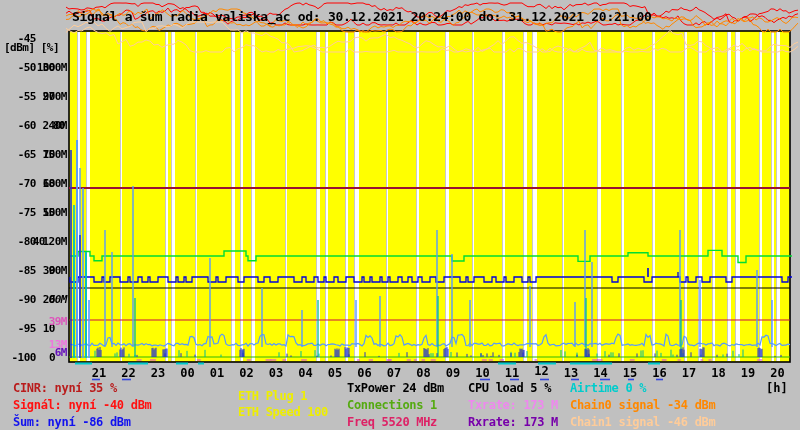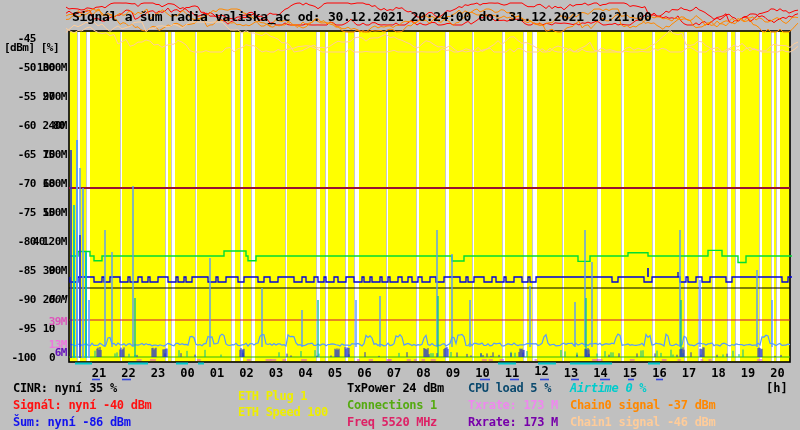--- a/index.html
+++ b/index.html
@@ -400,30 +400,30 @@
       <div class="txt hourlbl" style="left: 560px; top: 366px;">13</div>
       <div class="txt hourlbl" style="left: 589.5px; top: 366px;">14</div>
       <div class="txt hourlbl" style="left: 619px; top: 366px;">15</div>
       <div class="txt hourlbl" style="left: 648.5px; top: 366px;">16</div>
       <div class="txt hourlbl" style="left: 678px; top: 366px;">17</div>
       <div class="txt hourlbl" style="left: 707.5px; top: 366px;">18</div>
       <div class="txt hourlbl" style="left: 737px; top: 366px;">19</div>
       <div class="txt hourlbl" style="left: 766.5px; top: 366px;">20</div>
     </div>
   <div id="legend">
-      <div class="txt leg" style="left: 13px; top: 381px; color: #000000;">CINR: nyní 35 %</div>
+      <div class="txt leg" style="left: 13px; top: 381px; color: #b91c1c;">CINR: nyní 35 %</div>
       <div class="txt leg" style="left: 13px; top: 398px; color: rgb(255, 17, 17);">Signál: nyní -40 dBm</div>
       <div class="txt leg" style="left: 13px; top: 415px; color: rgb(17, 17, 238);">Šum: nyní -86 dBm</div>
       <div class="txt leg" style="left: 238px; top: 389px; color: rgb(238, 238, 0);">ETH Plug 1</div>
       <div class="txt leg" style="left: 238px; top: 405px; color: rgb(238, 238, 0);">ETH Speed 100</div>
       <div class="txt leg" style="left: 347px; top: 381px; color: rgb(0, 0, 0); text-align: center;">TxPower 24 dBm</div>
       <div class="txt leg" style="left: 347px; top: 398px; color: rgb(85, 170, 17);">Connections 1</div>
       <div class="txt leg" style="left: 347px; top: 415px; color: rgb(221, 34, 102);">Freq 5520 MHz</div>
-      <div class="txt leg" style="left: 468px; top: 381px; color: #0c4a6e;">CPU load 5 %</div>
+      <div class="txt leg" style="left: 468px; top: 381px; color: #000000;">CPU load 5 %</div>
       <div class="txt leg" style="left: 468px; top: 398px; color: rgb(238, 136, 238);">Txrate: 173 M</div>
       <div class="txt leg" style="left: 468px; top: 415px; color: rgb(119, 0, 170);">Rxrate: 173 M</div>
-      <div class="txt leg" style="left: 570px; top: 381px; color: rgb(0, 204, 204); font-style: italic;">Airtime 0 %</div>
-      <div class="txt leg" style="left: 570px; top: 398px; color: rgb(255, 136, 0);">Chain0 signal -37 dBm</div>
+      <div class="txt leg" style="left: 570px; top: 381px; color: rgb(0, 204, 204);">Airtime 0 %</div>
+      <div class="txt leg" style="left: 570px; top: 398px; color: rgb(255, 136, 0);">Chain0 signal -34 dBm</div>
       <div class="txt leg" style="left: 570px; top: 415px; color: rgb(255, 204, 153);">Chain1 signal -46 dBm</div>
     </div>
 
   <div id="hunit" class="txt" style="left:766px;top:381px;">[h]</div>
 </div>
 
 </body></html>

